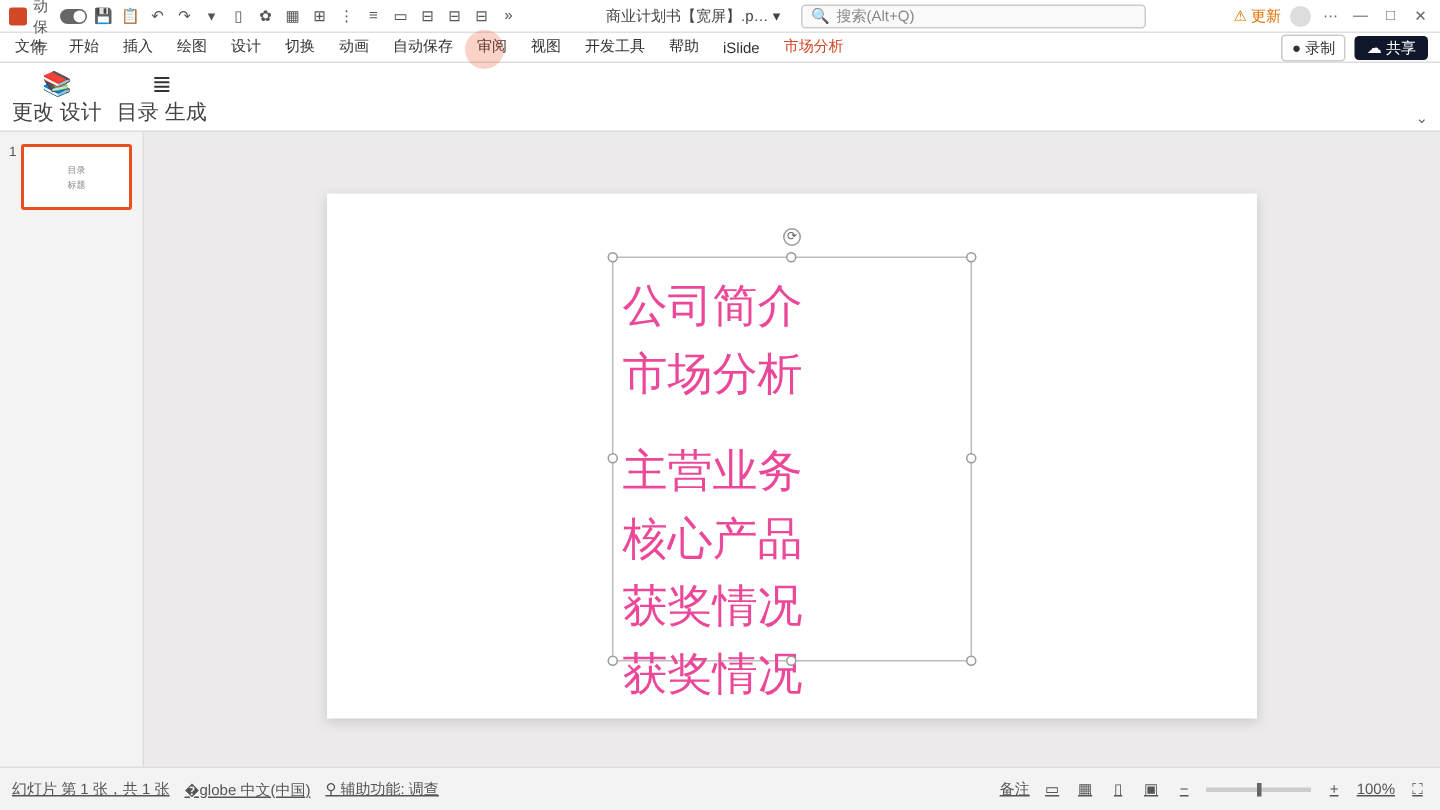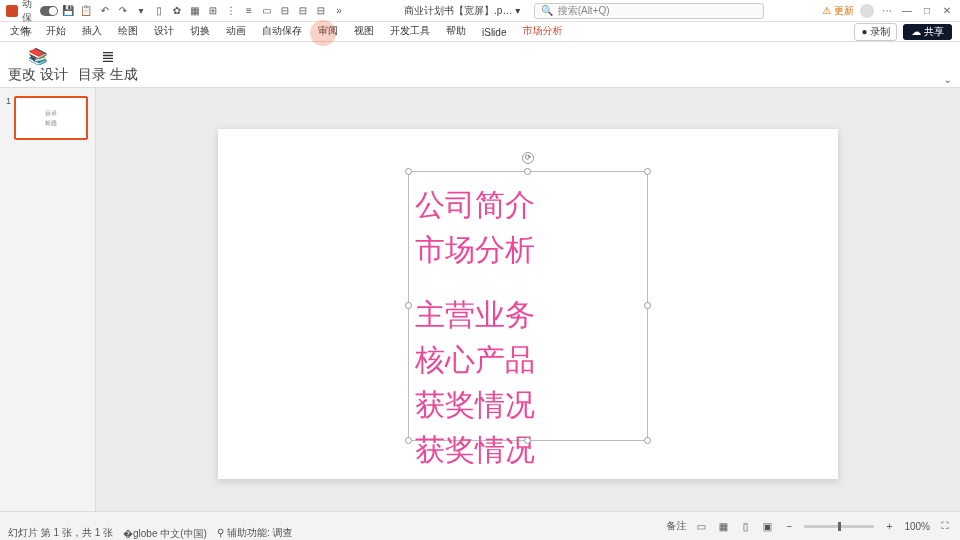--- a/index.html
+++ b/index.html
@@ -37,21 +37,21 @@
   .slide { width:620px; height:350px; background:#fff; box-shadow:0 2px 8px rgba(0,0,0,.15); position:relative; }
   .textbox { position:absolute; left:190px; top:42px; width:240px; height:270px; border:1px solid #bdbdbd; }
   .handle { width:7px; height:7px; background:#fff; border:1px solid #999; border-radius:50%; position:absolute; }
   .h-nw { left:-4px; top:-4px; } .h-n { left:50%; top:-4px; margin-left:-4px;} .h-ne { right:-4px; top:-4px;}
   .h-w { left:-4px; top:50%; margin-top:-4px;} .h-e { right:-4px; top:50%; margin-top:-4px;}
   .h-sw { left:-4px; bottom:-4px;} .h-s { left:50%; bottom:-4px; margin-left:-4px;} .h-se { right:-4px; bottom:-4px;}
   .rotate { position:absolute; left:50%; top:-20px; margin-left:-6px; width:12px; height:12px; border:1px solid #999; border-radius:50%; background:#fff; display:flex; align-items:center; justify-content:center; font-size:8px; color:#666;}
   .tb-content { padding:10px 6px; font-family:"SimSun","宋体",serif; font-size:30px; line-height:1.5; color:#ec4899; }
   .tb-content p { white-space:nowrap; }
   .gap { height:20px; }
-  .statusbar { position:absolute; bottom:0; left:0; right:0; height:21px; background:#f3f3f3; border-top:1px solid #ddd; display:flex; padding:14px 8px; font-size:10px; color:#555; gap:10px;}
+  .statusbar { position:absolute; bottom:0; left:0; right:0; height:21px; background:#f3f3f3; border-top:1px solid #ddd; display:flex; align-items:center; padding:14px 8px; font-size:10px; color:#555; gap:10px;text-decoration:underline;}
   .sb-right { margin-left:auto; display:flex; align-items:center; gap:8px; }
   .viewbtn { width:14px; height:14px; display:flex; align-items:center; justify-content:center; color:#555; border:1px solid transparent;}
   .zoom-slider { width:70px; height:3px; background:#ccc; position:relative; }
   .zoom-slider::after { content:""; position:absolute; left:48%; top:-3px; width:3px; height:9px; background:#666; }
   .cursor-highlight { position:absolute; width:26px; height:26px; border-radius:50%; background:rgba(232,80,30,.25); pointer-events:none; }
 </style>
 </head>
 <body>
 
 <div class="titlebar">

